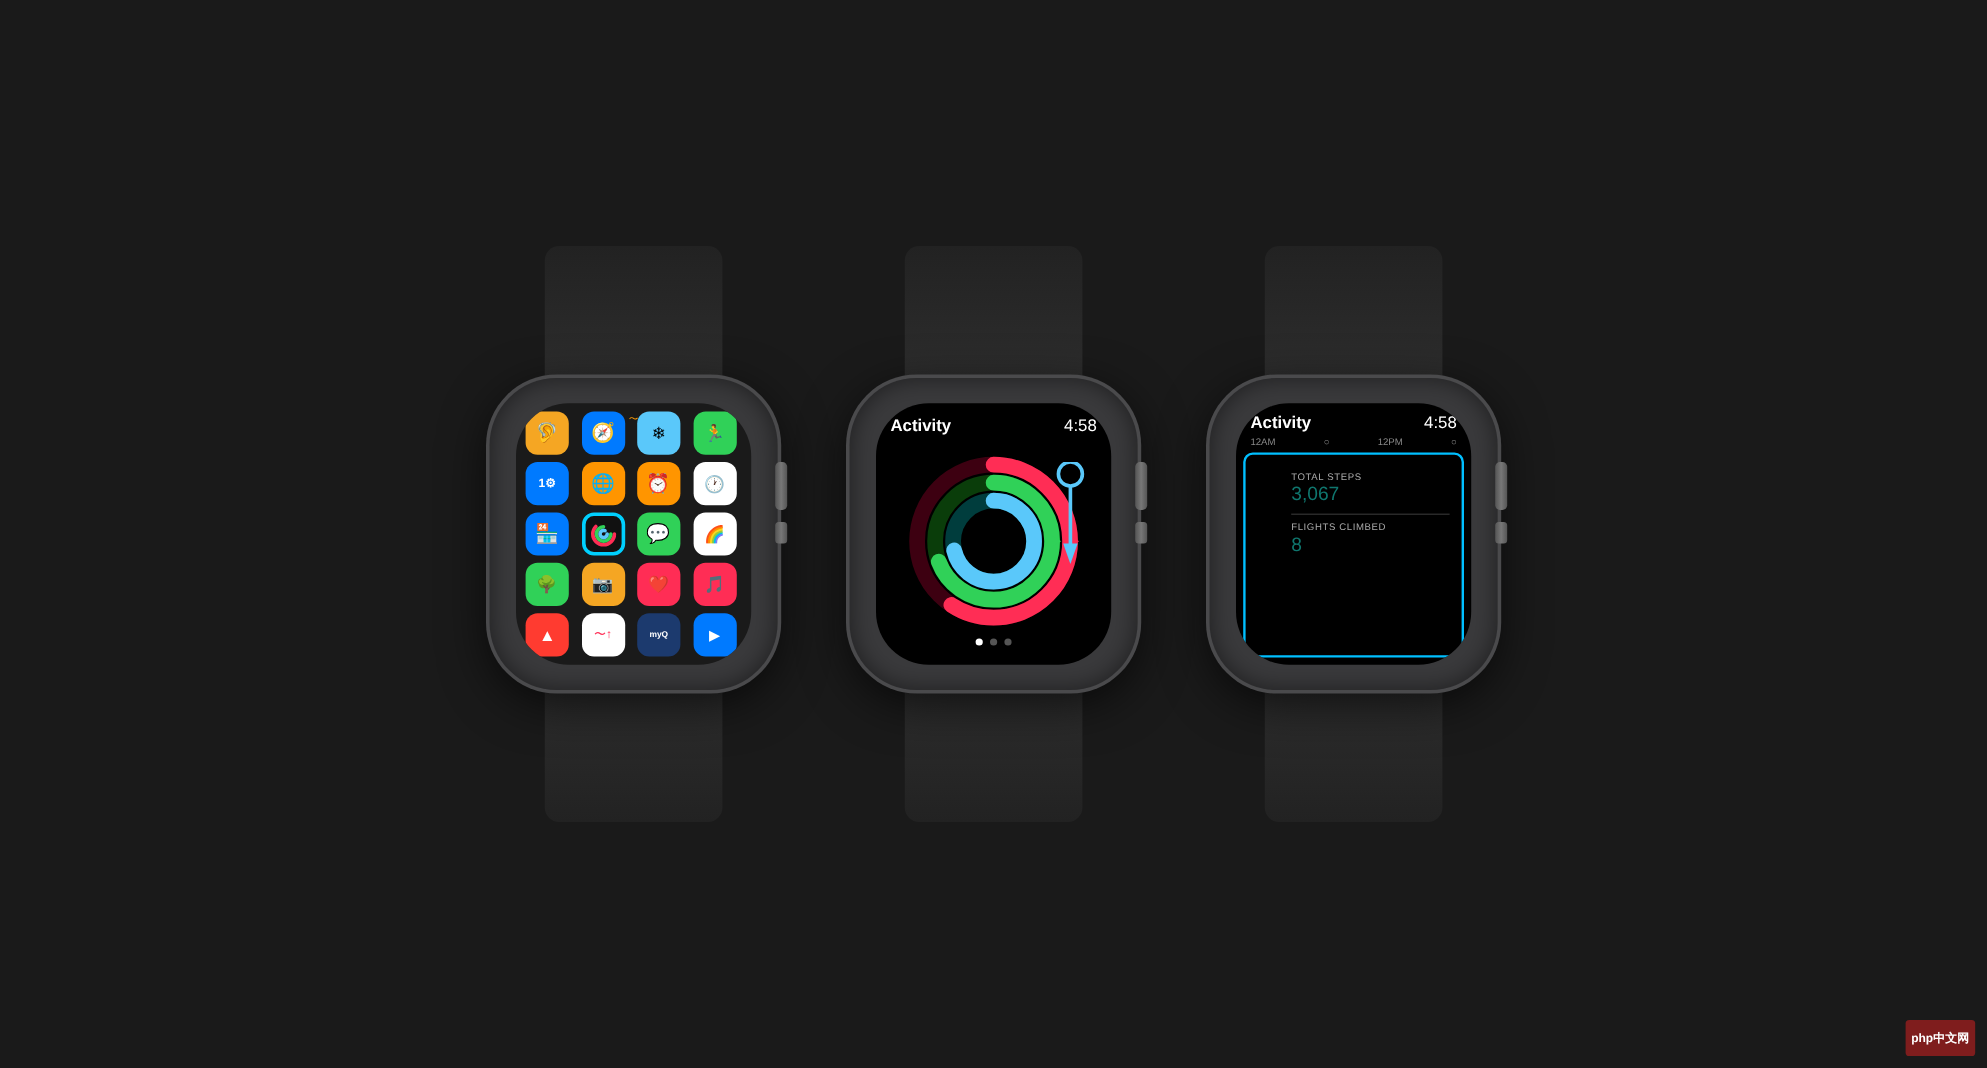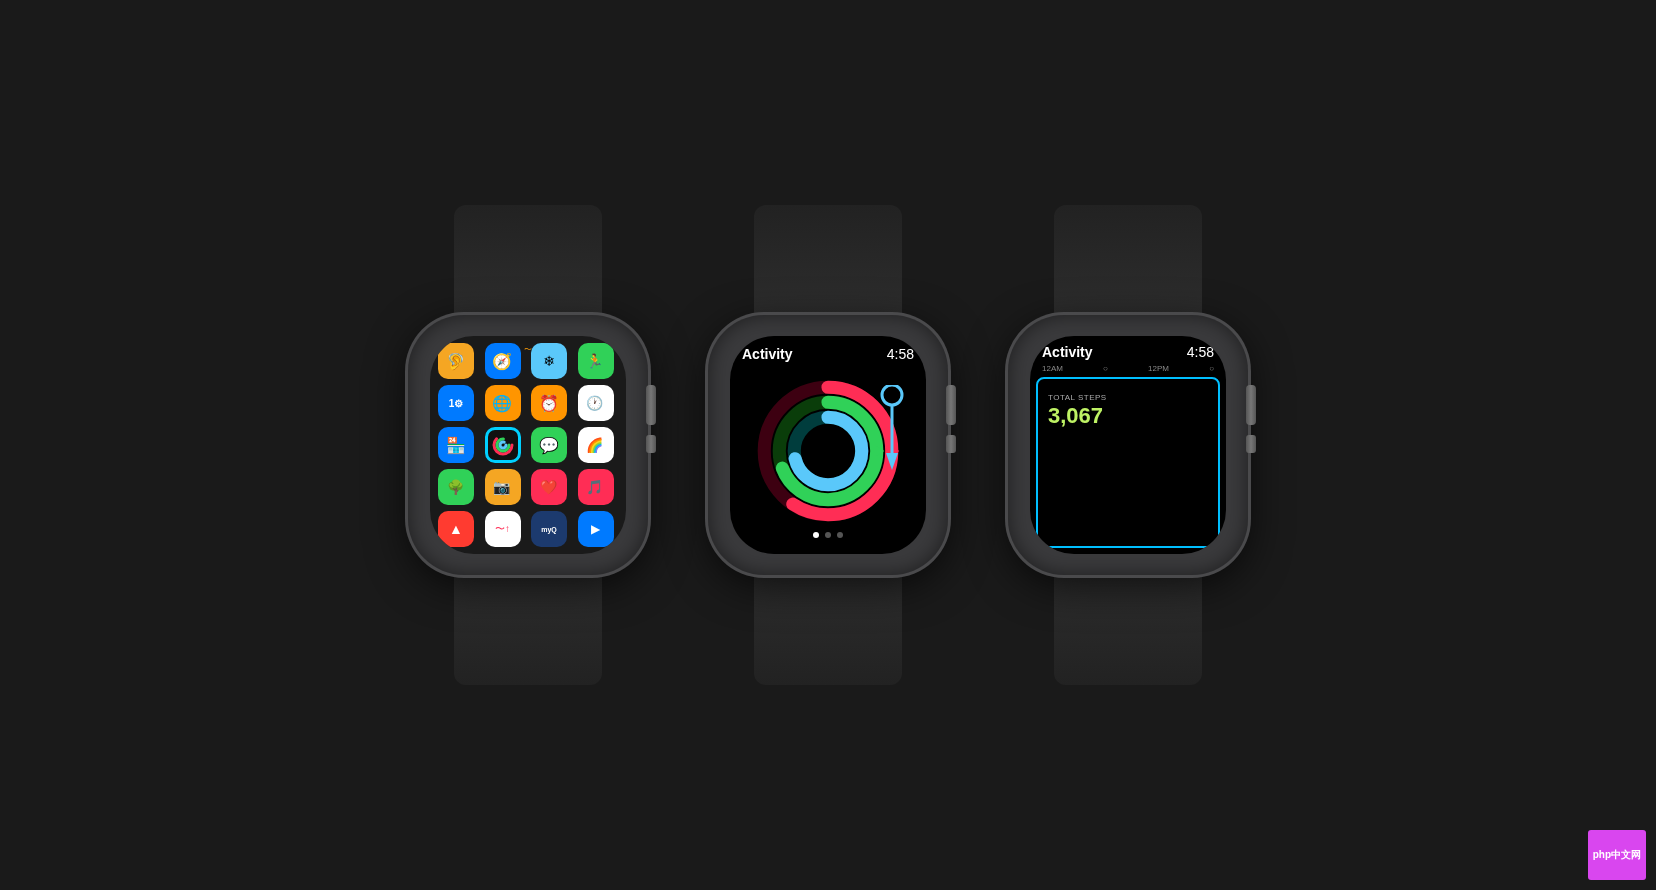--- a/index.html
+++ b/index.html
@@ -199,48 +199,49 @@
       border: 2px solid #00bfff;
       border-radius: 8px;
       margin: 0 6px 6px;
       padding: 8px 10px;
       display: flex;
       flex-direction: column;
       gap: 0;
     }
     .stat-item {
       padding: 6px 0;
+      margin-left: 28px;
     }
     .stat-item + .stat-item {
       border-top: 1px solid #333;
     }
     .stat-label {
       color: #aaa;
       font-size: 8px;
       font-weight: 500;
       letter-spacing: 0.5px;
       text-transform: uppercase;
       margin-bottom: 2px;
     }
     .stat-value {
-      color: #bef264;
-      font-size: 22px;
-      font-weight: 700;
+      color: #0f766e;
+      font-size: 16px;
+      font-weight: 400;
       line-height: 1.1;
     }
 
     
     .watermark {
       position: absolute;
       bottom: 10px;
       right: 10px;
-      background: #d946ef;
+      background: #7f1d1d;
       color: #fff;
       font-size: 10px;
-      padding: 18px 5px;
+      padding: 8px 5px;
       border-radius: 3px;
       font-weight: bold;
     }
   </style>
 </head>
 <body>
 
 <div class="watch-container">
   <div class="watch-band-top"></div>
   <div class="watch-body">
@@ -395,19 +396,23 @@
         <span>12AM</span>
         <span>○</span>
         <span>12PM</span>
         <span>○</span>
       </div>
       <div class="stats-content">
         <div class="stat-item">
           <div class="stat-label">TOTAL STEPS</div>
           <div class="stat-value">3,067</div>
         </div>
+        <div class="stat-item">
+          <div class="stat-label">FLIGHTS CLIMBED</div>
+          <div class="stat-value">8</div>
+        </div>
       </div>
     </div>
   </div>
   <div class="watch-band-bottom"></div>
 </div>
 
 <div class="watermark">php中文网</div>
 
 </body></html>

